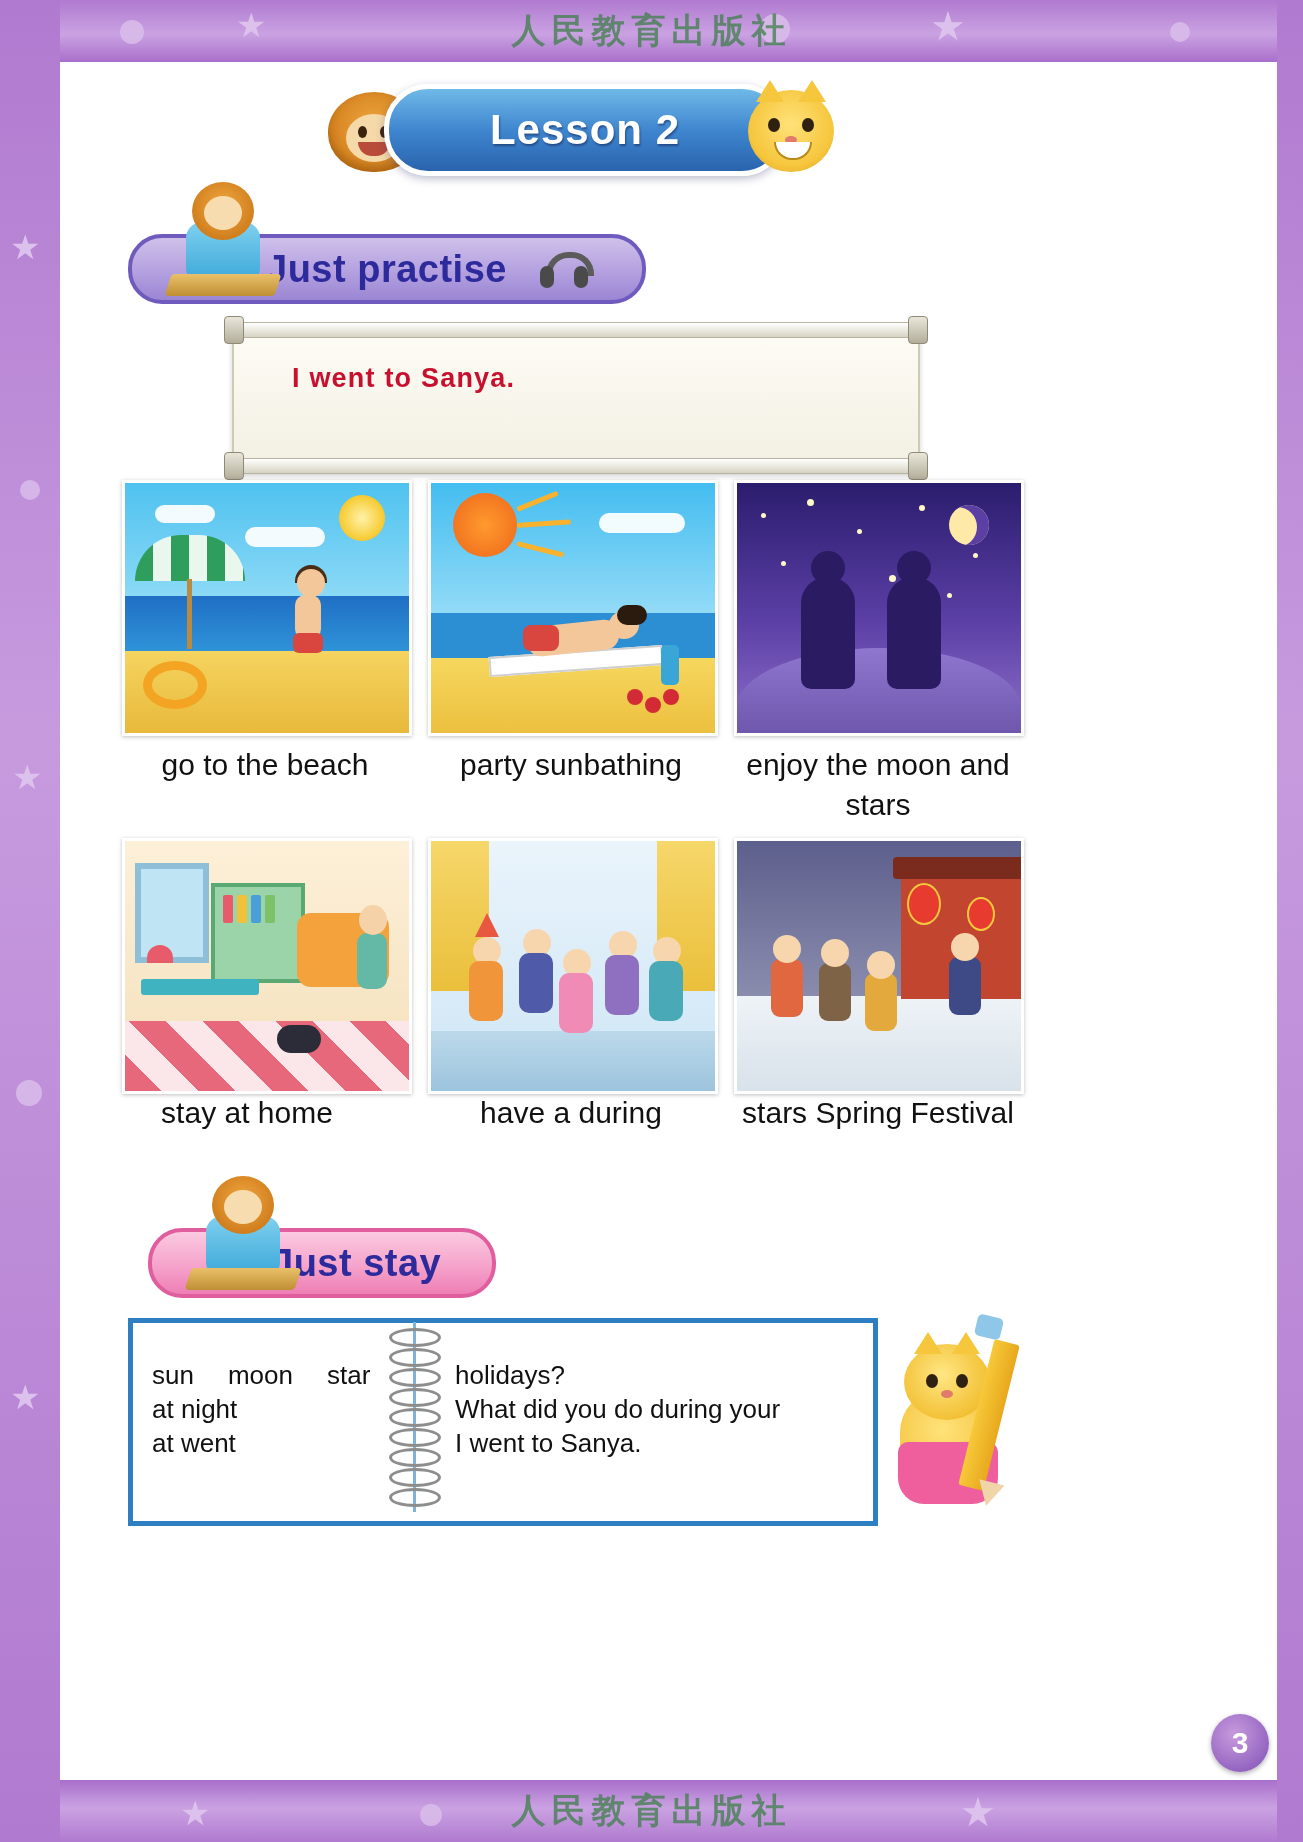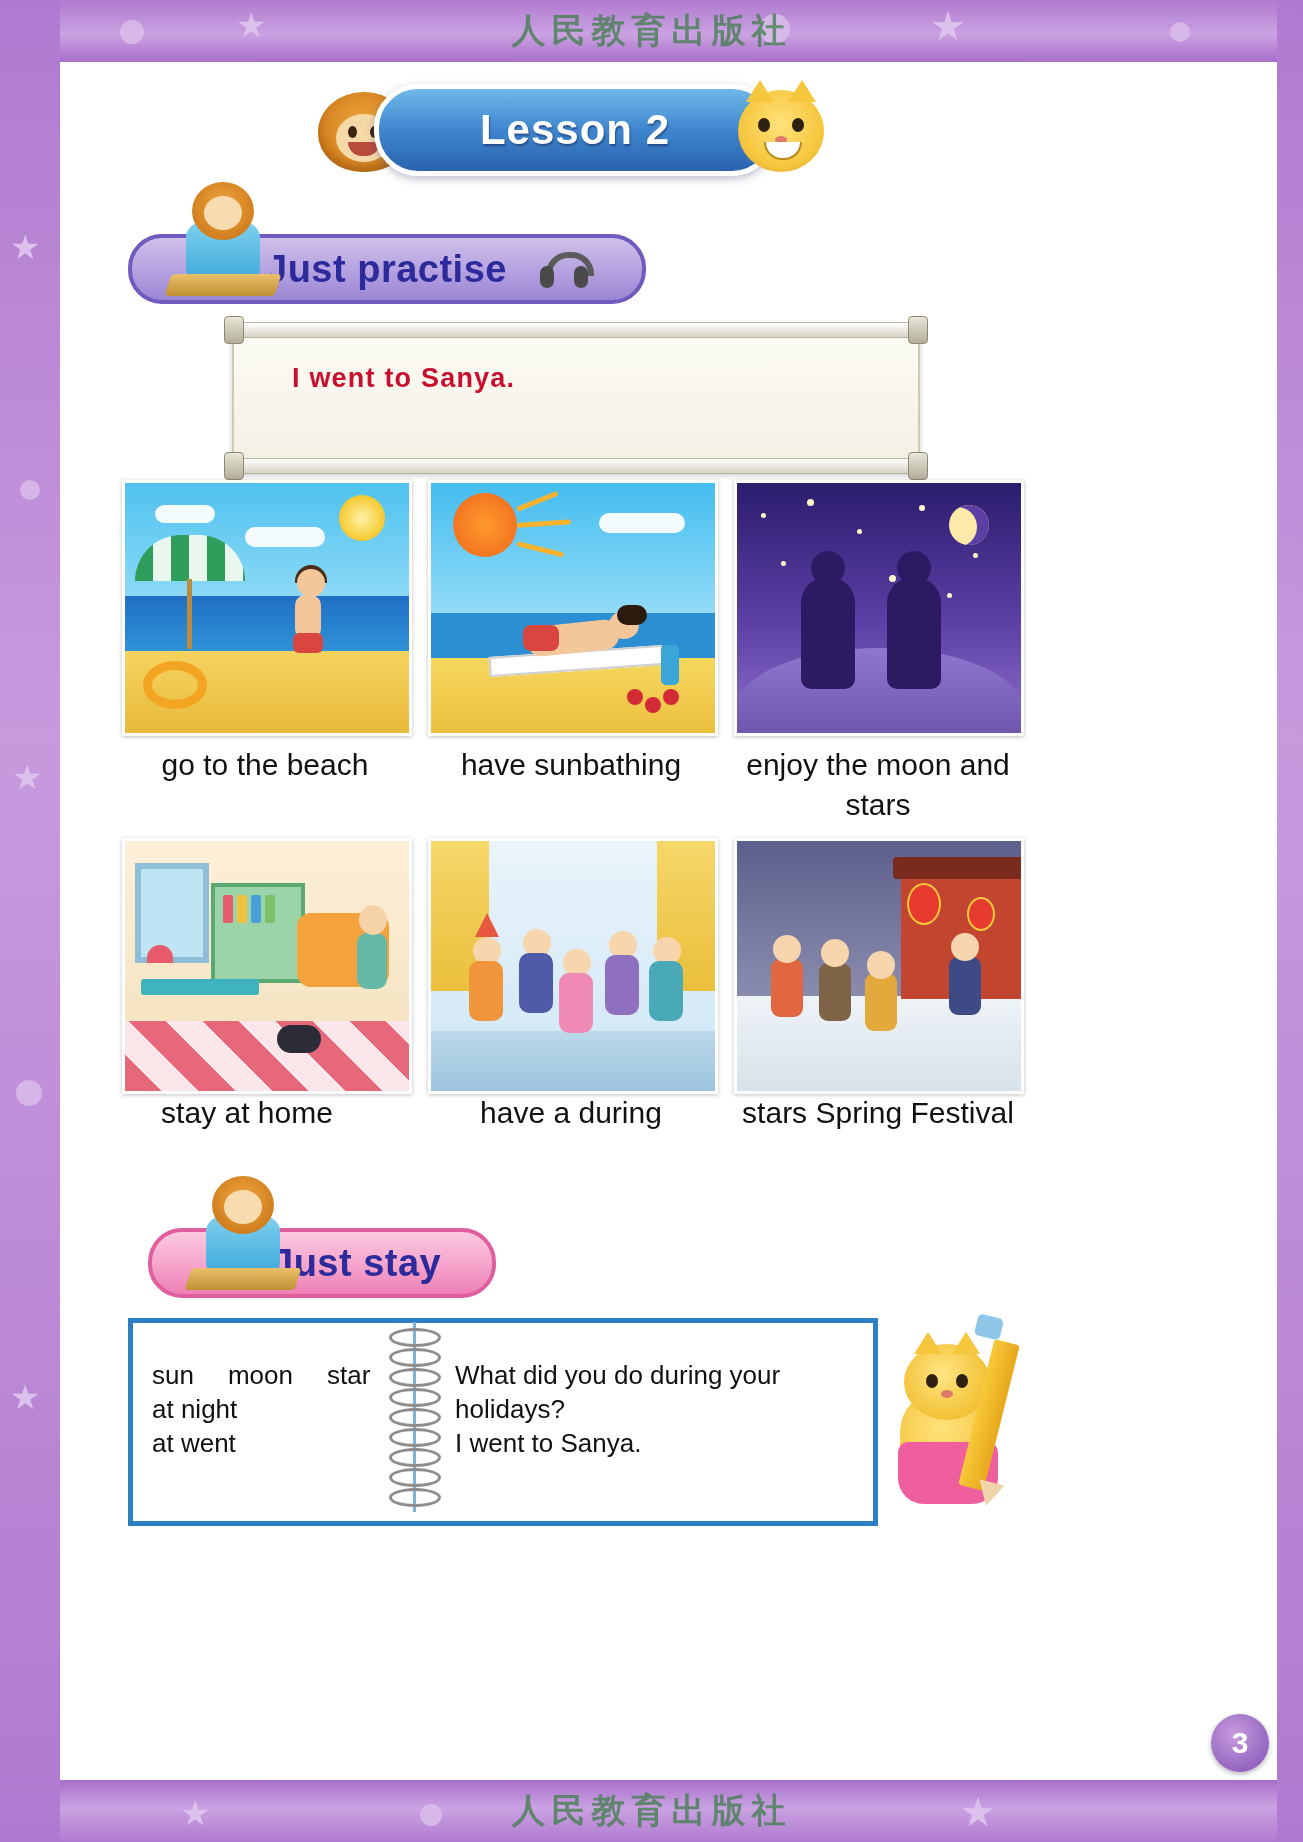--- a/index.html
+++ b/index.html
@@ -37,21 +37,21 @@
   }
   .publisher-mark{
     position:absolute;left:0;width:1303px;text-align:center;
     color:#3f7f4a;font-family:"Liberation Serif", serif;font-size:34px;
     letter-spacing:6px;opacity:.75;font-weight:bold;
   }
   .publisher-top{top:8px;}
   .publisher-bottom{bottom:8px;}
 
   
-  .lesson-wrap{position:absolute;left:310px;top:78px;width:520px;height:100px;}
+  .lesson-wrap{position:absolute;left:320px;top:78px;width:520px;height:100px;}
   .lesson-pill{
     position:absolute;left:64px;top:6px;width:392px;height:82px;border-radius:44px;
     background:linear-gradient(180deg,#6fb9e8 0%,#3f86cf 50%,#2a63ae 100%);
     border:5px solid #ffffff;
     box-shadow:0 3px 9px rgba(70,70,120,.35);
     display:flex;align-items:center;justify-content:center;
   }
   .lesson-pill span{
     color:#ffffff;font-size:42px;font-weight:bold;letter-spacing:1px;
     text-shadow:1px 2px 2px rgba(20,40,90,.55);
@@ -360,21 +360,21 @@
   <div class="lounger"></div>
   <div class="sb-body"></div>
   <div class="sb-trunks"></div>
   <div class="sb-head"></div>
   <div class="sb-hair"></div>
   <div class="bottle"></div>
   <div class="cherry" style="left:196px;top:206px;width:16px;height:16px;"></div>
   <div class="cherry" style="left:214px;top:214px;width:16px;height:16px;"></div>
   <div class="cherry" style="left:232px;top:206px;width:16px;height:16px;"></div>
 </div>
-<div class="cap" style="left:418px;top:745px;width:306px;">have sunbathing</div>
+<div class="cap" style="left:418px;top:745px;width:306px;">party sunbathing</div>
 
 <div class="pic" style="left:734px;top:480px;">
   <div class="night"></div>
   <div class="moon"></div>
   <div class="star" style="left:24px;top:30px;"></div>
   <div class="star" style="left:70px;top:16px;width:7px;height:7px;"></div>
   <div class="star" style="left:120px;top:46px;"></div>
   <div class="star" style="left:182px;top:22px;width:6px;height:6px;"></div>
   <div class="star" style="left:44px;top:78px;"></div>
   <div class="star" style="left:152px;top:92px;width:7px;height:7px;"></div>
@@ -474,22 +474,22 @@
   <div class="row">
     <span>sun</span>
     <span>moon</span>
     <span>star</span>
   </div>
   <div>at night</div>
   <div>at went</div>
 </div>
 
 <div class="wcol wright" style="left:455px;top:1358px;width:400px;">
+  <div>holidays?</div>
   <div>What did you do during your</div>
-  <div>holidays?</div>
   <div>I went to Sanya.</div>
 </div>
 
 <div class="cat-pencil">
   <div class="cp-body"></div>
   <div class="cp-dress"></div>
   <div class="cp-head">
     <div class="cat-ear" style="left:10px;top:-12px;"></div>
     <div class="cat-ear" style="right:10px;top:-12px;"></div>
     <div class="cat-eye" style="left:22px;top:30px;"></div>

